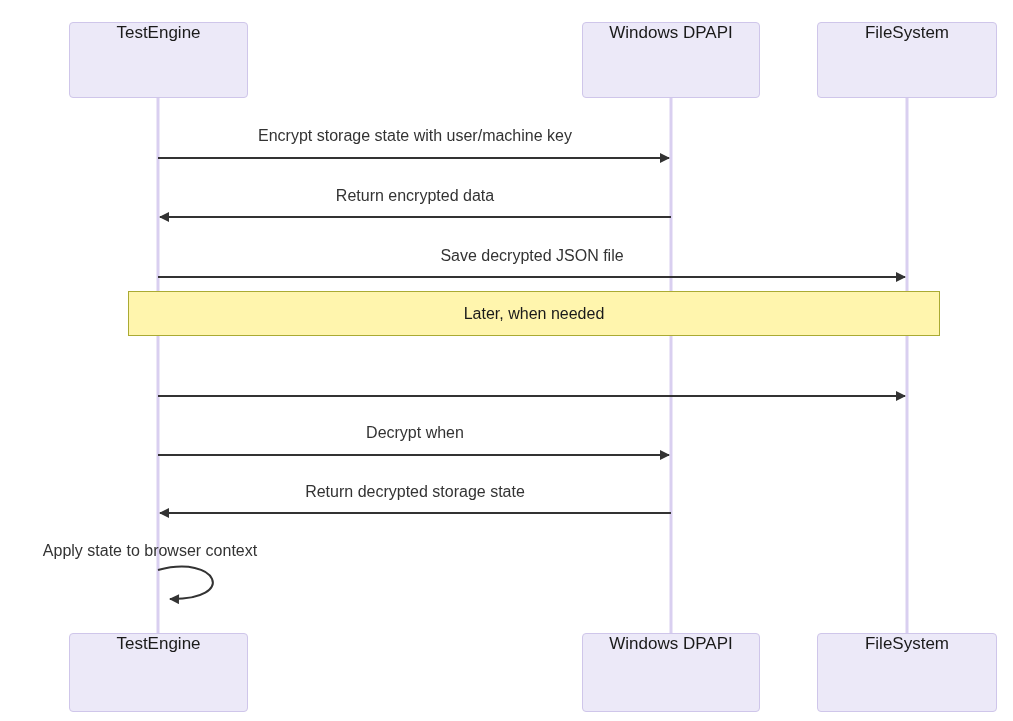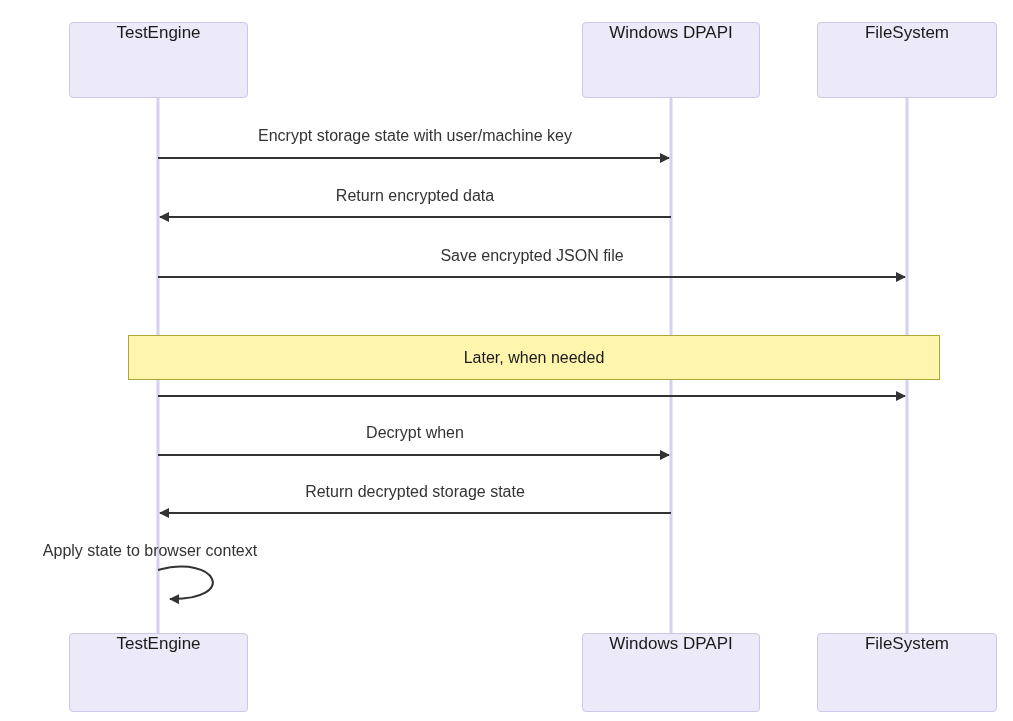--- a/index.html
+++ b/index.html
@@ -53,21 +53,20 @@
     height: 45px;
     background: #FFF5AD;
     border: 1px solid #AAAA33;
     display: flex;
     align-items: center;
     justify-content: center;
     font-size: 16px;
     color: #1a1a1a;
     z-index: 2;
     box-sizing: border-box;
-    margin-top: 44px;
   }
 </style>
 </head>
 <body>
 
 <div class="canvas">
 
   <svg class="svg-layer" viewBox="0 0 1013 721" xmlns="http://www.w3.org/2000/svg">
     <defs>
       <marker id="arrowhead" viewBox="0 0 10 10" refX="9" refY="5" markerUnits="userSpaceOnUse" markerWidth="13" markerHeight="10" orient="auto">
@@ -94,21 +93,21 @@
   </div>
   <div class="actor-box" style="left:582px; top:22px; width:178px; height:76px;">
     <span>Windows DPAPI</span>
   </div>
   <div class="actor-box" style="left:817px; top:22px; width:180px; height:76px;">
     <span>FileSystem</span>
   </div>
 
   <div class="msg-label" style="left:415px; top:126px;">Encrypt storage state with user/machine key</div>
   <div class="msg-label" style="left:415px; top:186px;text-align:right;">Return encrypted data</div>
-  <div class="msg-label" style="left:532px; top:246px;">Save encrypted JSON file</div>
+  <div class="msg-label" style="left:532px; top:246px;">Save decrypted JSON file</div>
   <div class="msg-label" style="left:415px; top:423px;">Decrypt when</div>
   <div class="msg-label" style="left:150px; top:541px;">Apply state to browser context</div>
   <div class="msg-label" style="left:415px; top:482px;">Return decrypted storage state</div>
 
   <div class="note-band">
     <span>Later, when needed</span>
   </div>
 
   <div class="actor-box" style="left:69px; top:633px; width:179px; height:79px;">
     <span>TestEngine</span>

